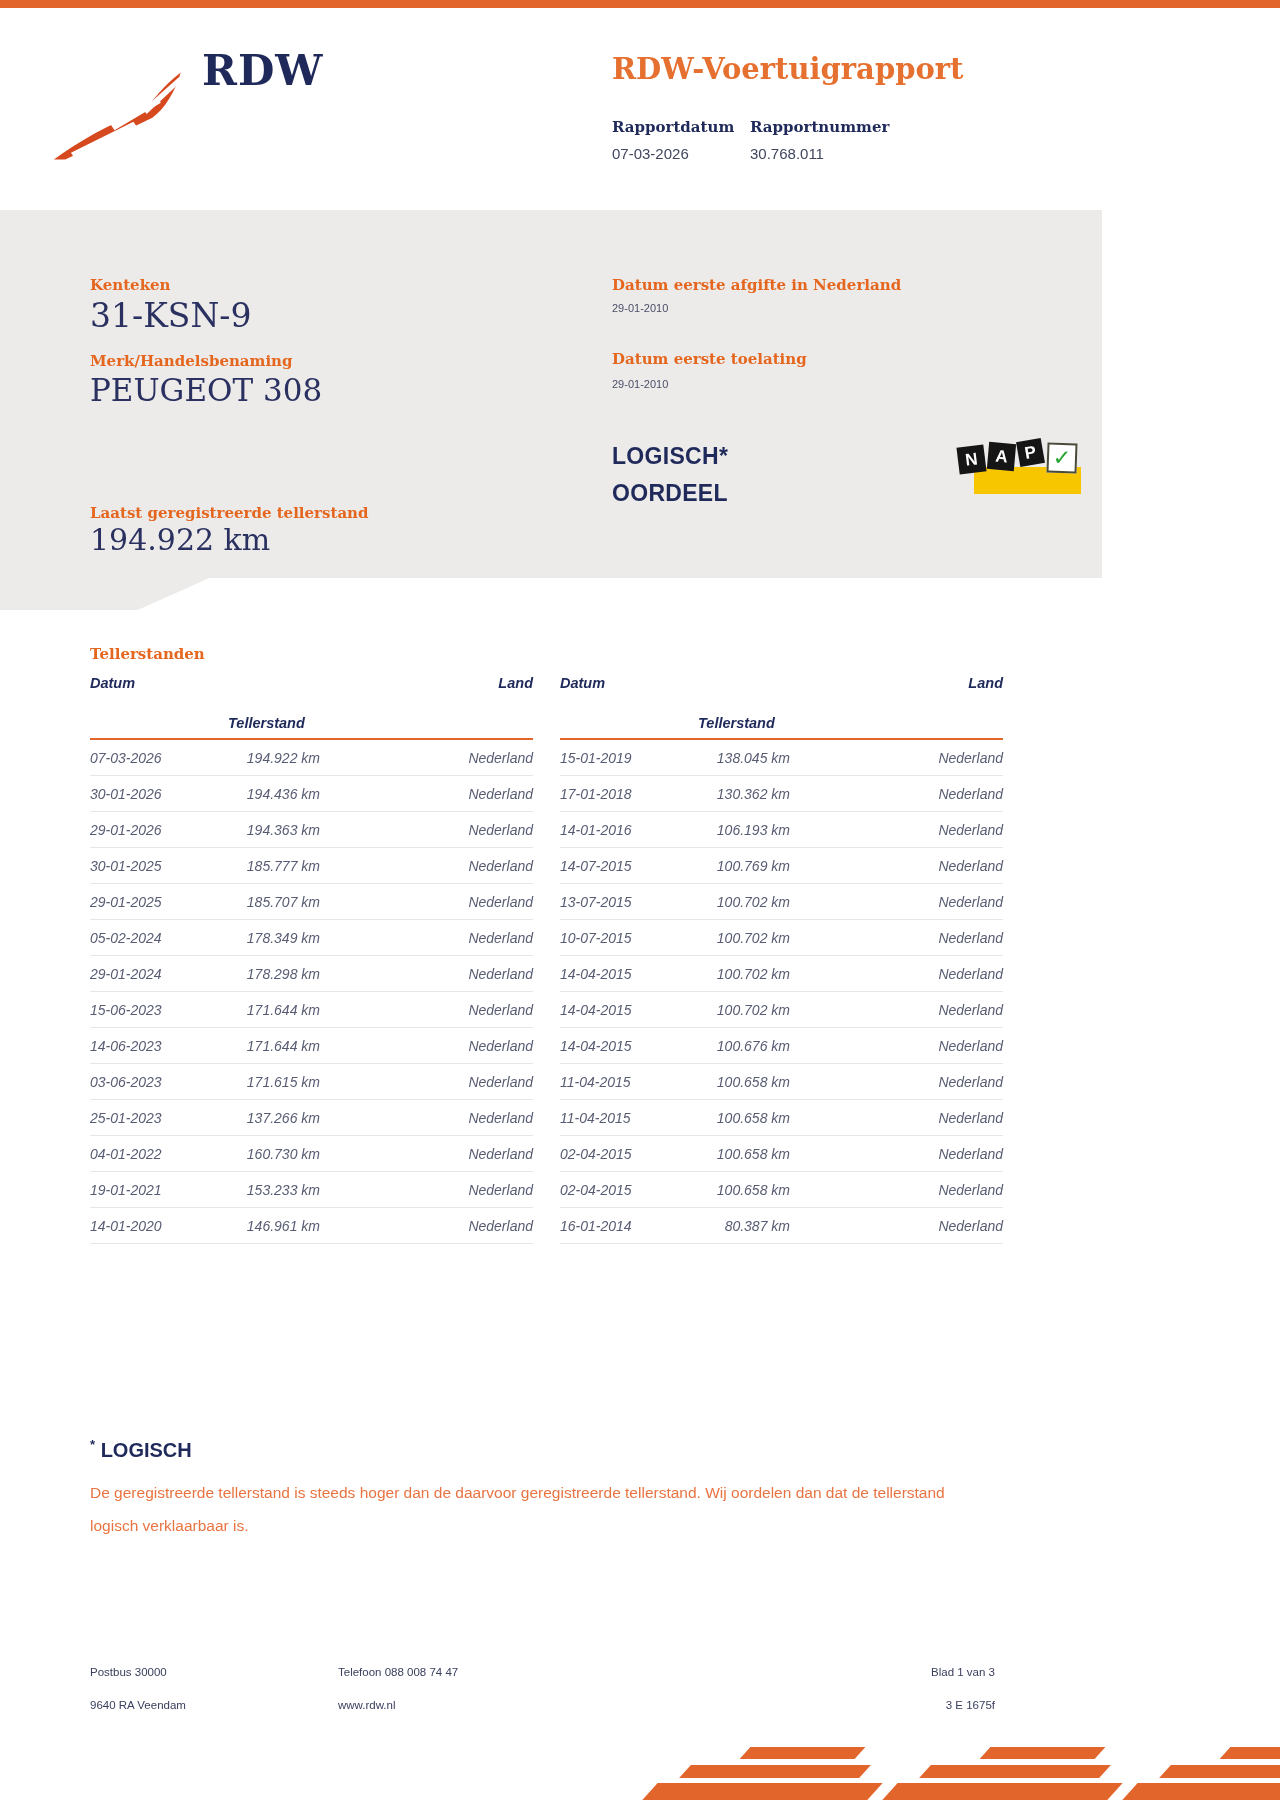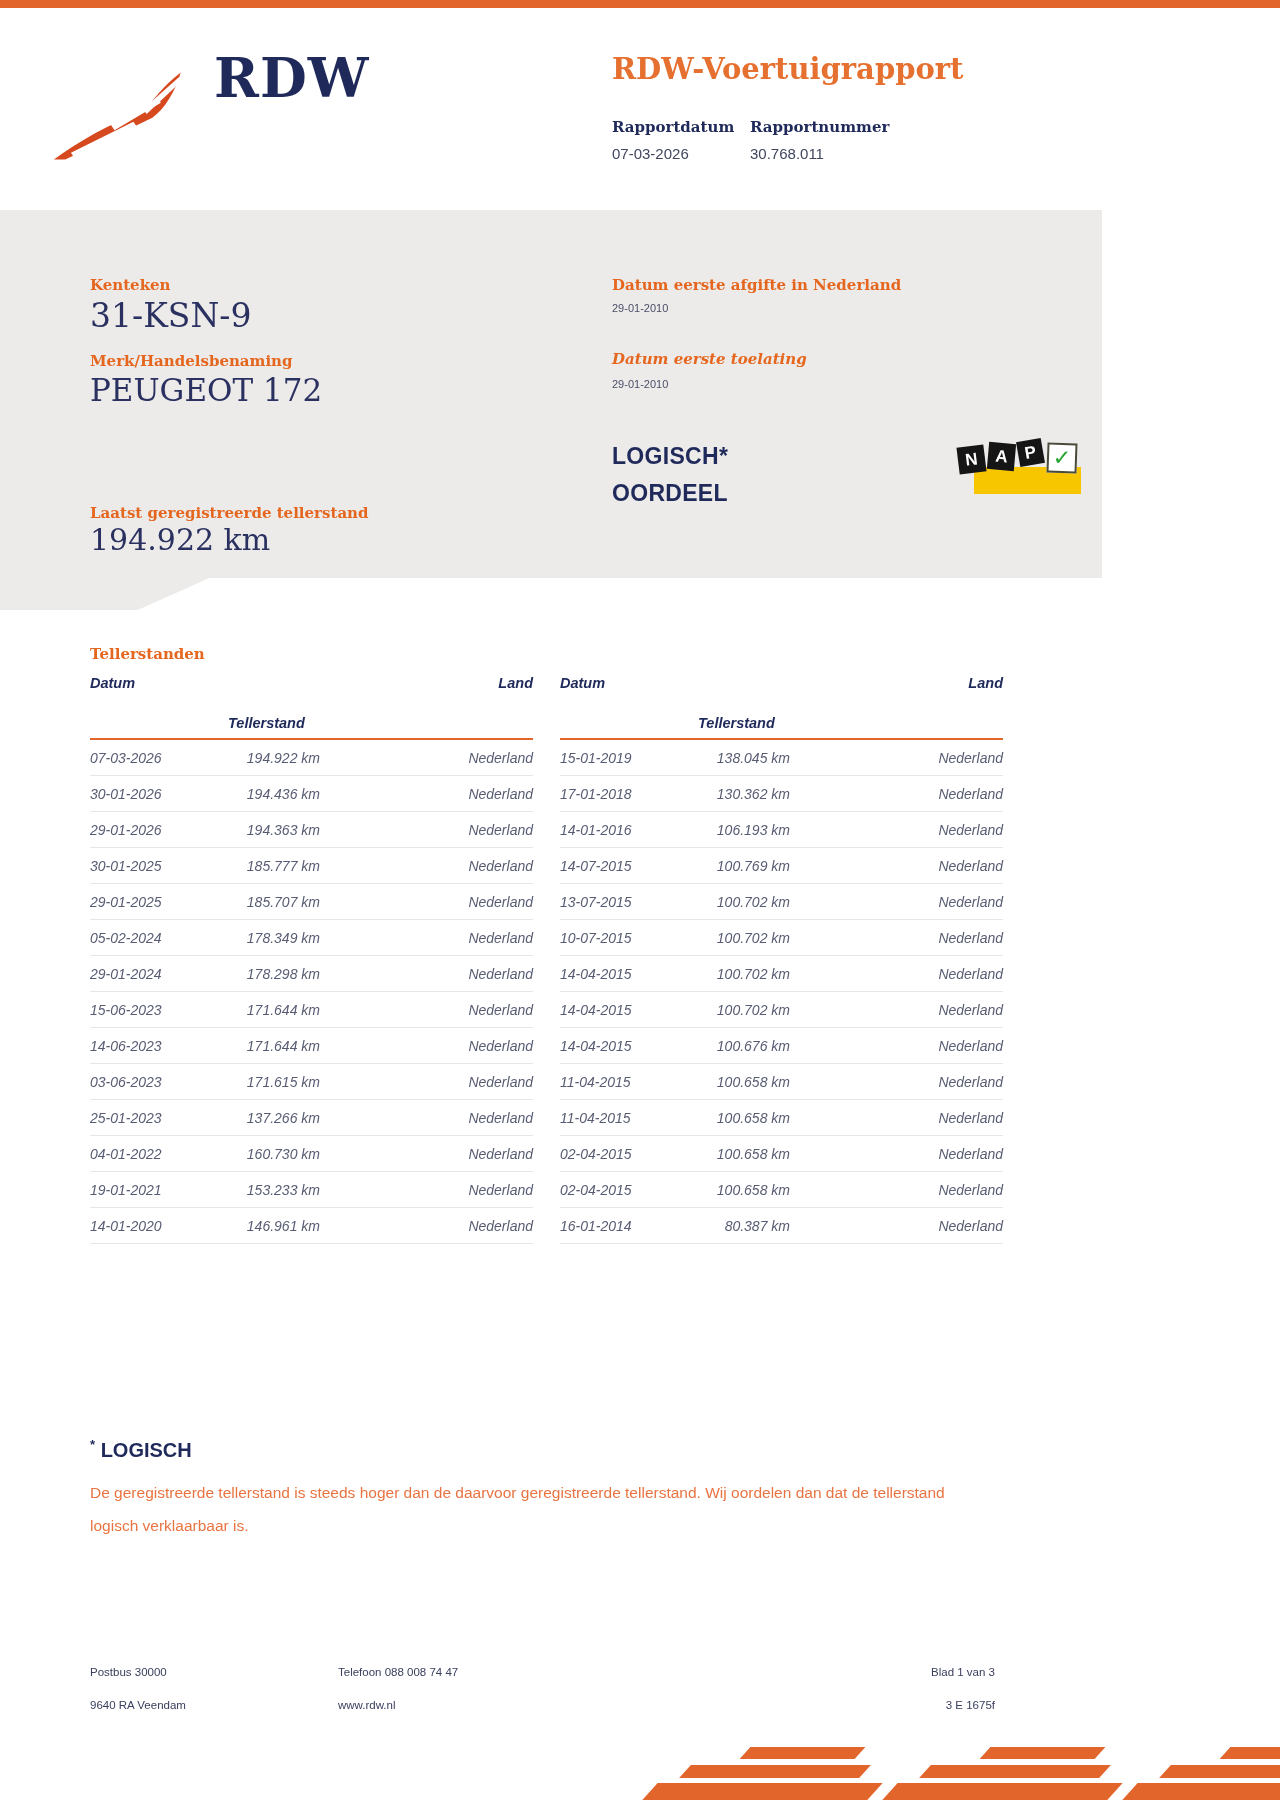--- a/index.html
+++ b/index.html
@@ -5,41 +5,41 @@
   html,body{margin:0;padding:0;}
   body{width:1280px;height:1811px;position:relative;overflow:hidden;background:#fff;
        font-family:"Liberation Sans","DejaVu Sans",sans-serif;}
   .abs{position:absolute;}
   .serif{font-family:"DejaVu Serif","Liberation Serif",serif;}
 
   #topbar{left:0;top:0;width:1280px;height:8px;background:#E2662C;}
 
   
   #logo-icon{left:52px;top:66px;width:142px;height:98px;}
-  #logo-text{left:214px;top:46px;font-size:54px;font-weight:bold;color:#1F2A5B;letter-spacing:1px;}
+  #logo-text{left:202px;top:46px;font-size:42px;font-weight:bold;color:#1F2A5B;letter-spacing:1px;}
   #doc-title{left:612px;top:52px;font-size:29px;font-weight:bold;color:#E5702F;}
   .meta-label{font-size:15px;font-weight:bold;color:#1F2A5B;}
   .meta-value{font-size:15px;color:#41465F;}
   #rd-label{left:612px;top:118px;} #rd-value{left:612px;top:145px;}
   #rn-label{left:750px;top:118px;} #rn-value{left:750px;top:145px;}
 
   
   #vehicle-panel{left:0;top:210px;width:1102px;height:400px;background:#EDEBE9;
     clip-path:polygon(0 0,100% 0,100% 92%,19% 92%,12.5% 100%,0 100%);}
   .olabel{position:absolute;font-size:15px;font-weight:bold;color:#E5671F;
           font-family:"DejaVu Serif","Liberation Serif",serif;}
   .bigval{position:absolute;color:#2A3160;font-family:"DejaVu Serif","Liberation Serif",serif;}
   .smallval{position:absolute;font-size:11px;color:#4A4E68;}
   #kenteken-label{left:90px;top:66px;}
   #kenteken-value{left:90px;top:86px;font-size:33px;}
   #merk-label{left:90px;top:142px;}
   #merk-value{left:90px;top:162px;font-size:31px;}
   #afgifte-label{left:612px;top:66px;}
   #afgifte-value{left:612px;top:92px;}
-  #toelating-label{left:612px;top:140px;font-style:italic;}
+  #toelating-label{left:612px;top:140px;}
   #toelating-value{left:612px;top:168px;}
   #oordeel{left:612px;top:228px;font-size:23px;font-weight:800;color:#1F2A5B;line-height:37px;letter-spacing:.3px;}
   #tellerstand-label{left:90px;top:294px;}
   #tellerstand-value{left:90px;top:312px;font-size:30px;}
 
   
   #nap{left:958px;top:230px;width:126px;height:62px;}
   #nap .yellow{position:absolute;left:16px;top:27px;width:107px;height:27px;background:#F7C600;}
   .napbox{position:absolute;width:27px;height:27px;background:#151515;color:#fff;
           display:flex;align-items:center;justify-content:center;
@@ -104,21 +104,21 @@
 <div class="abs serif" id="doc-title">RDW-Voertuigrapport</div>
 <div class="abs serif meta-label" id="rd-label">Rapportdatum</div>
 <div class="abs meta-value" id="rd-value">07-03-2026</div>
 <div class="abs serif meta-label" id="rn-label">Rapportnummer</div>
 <div class="abs meta-value" id="rn-value">30.768.011</div>
 
 <div class="abs" id="vehicle-panel">
   <div class="olabel" id="kenteken-label">Kenteken</div>
   <div class="bigval" id="kenteken-value">31-KSN-9</div>
   <div class="olabel" id="merk-label">Merk/Handelsbenaming</div>
-  <div class="bigval" id="merk-value">PEUGEOT 172</div>
+  <div class="bigval" id="merk-value">PEUGEOT 308</div>
 
   <div class="olabel" id="afgifte-label">Datum eerste afgifte in Nederland</div>
   <div class="smallval" id="afgifte-value">29-01-2010</div>
   <div class="olabel" id="toelating-label">Datum eerste toelating</div>
   <div class="smallval" id="toelating-value">29-01-2010</div>
 
   <div class="abs" id="oordeel">
     <div>LOGISCH*</div>
     <div>OORDEEL</div>
   </div>

